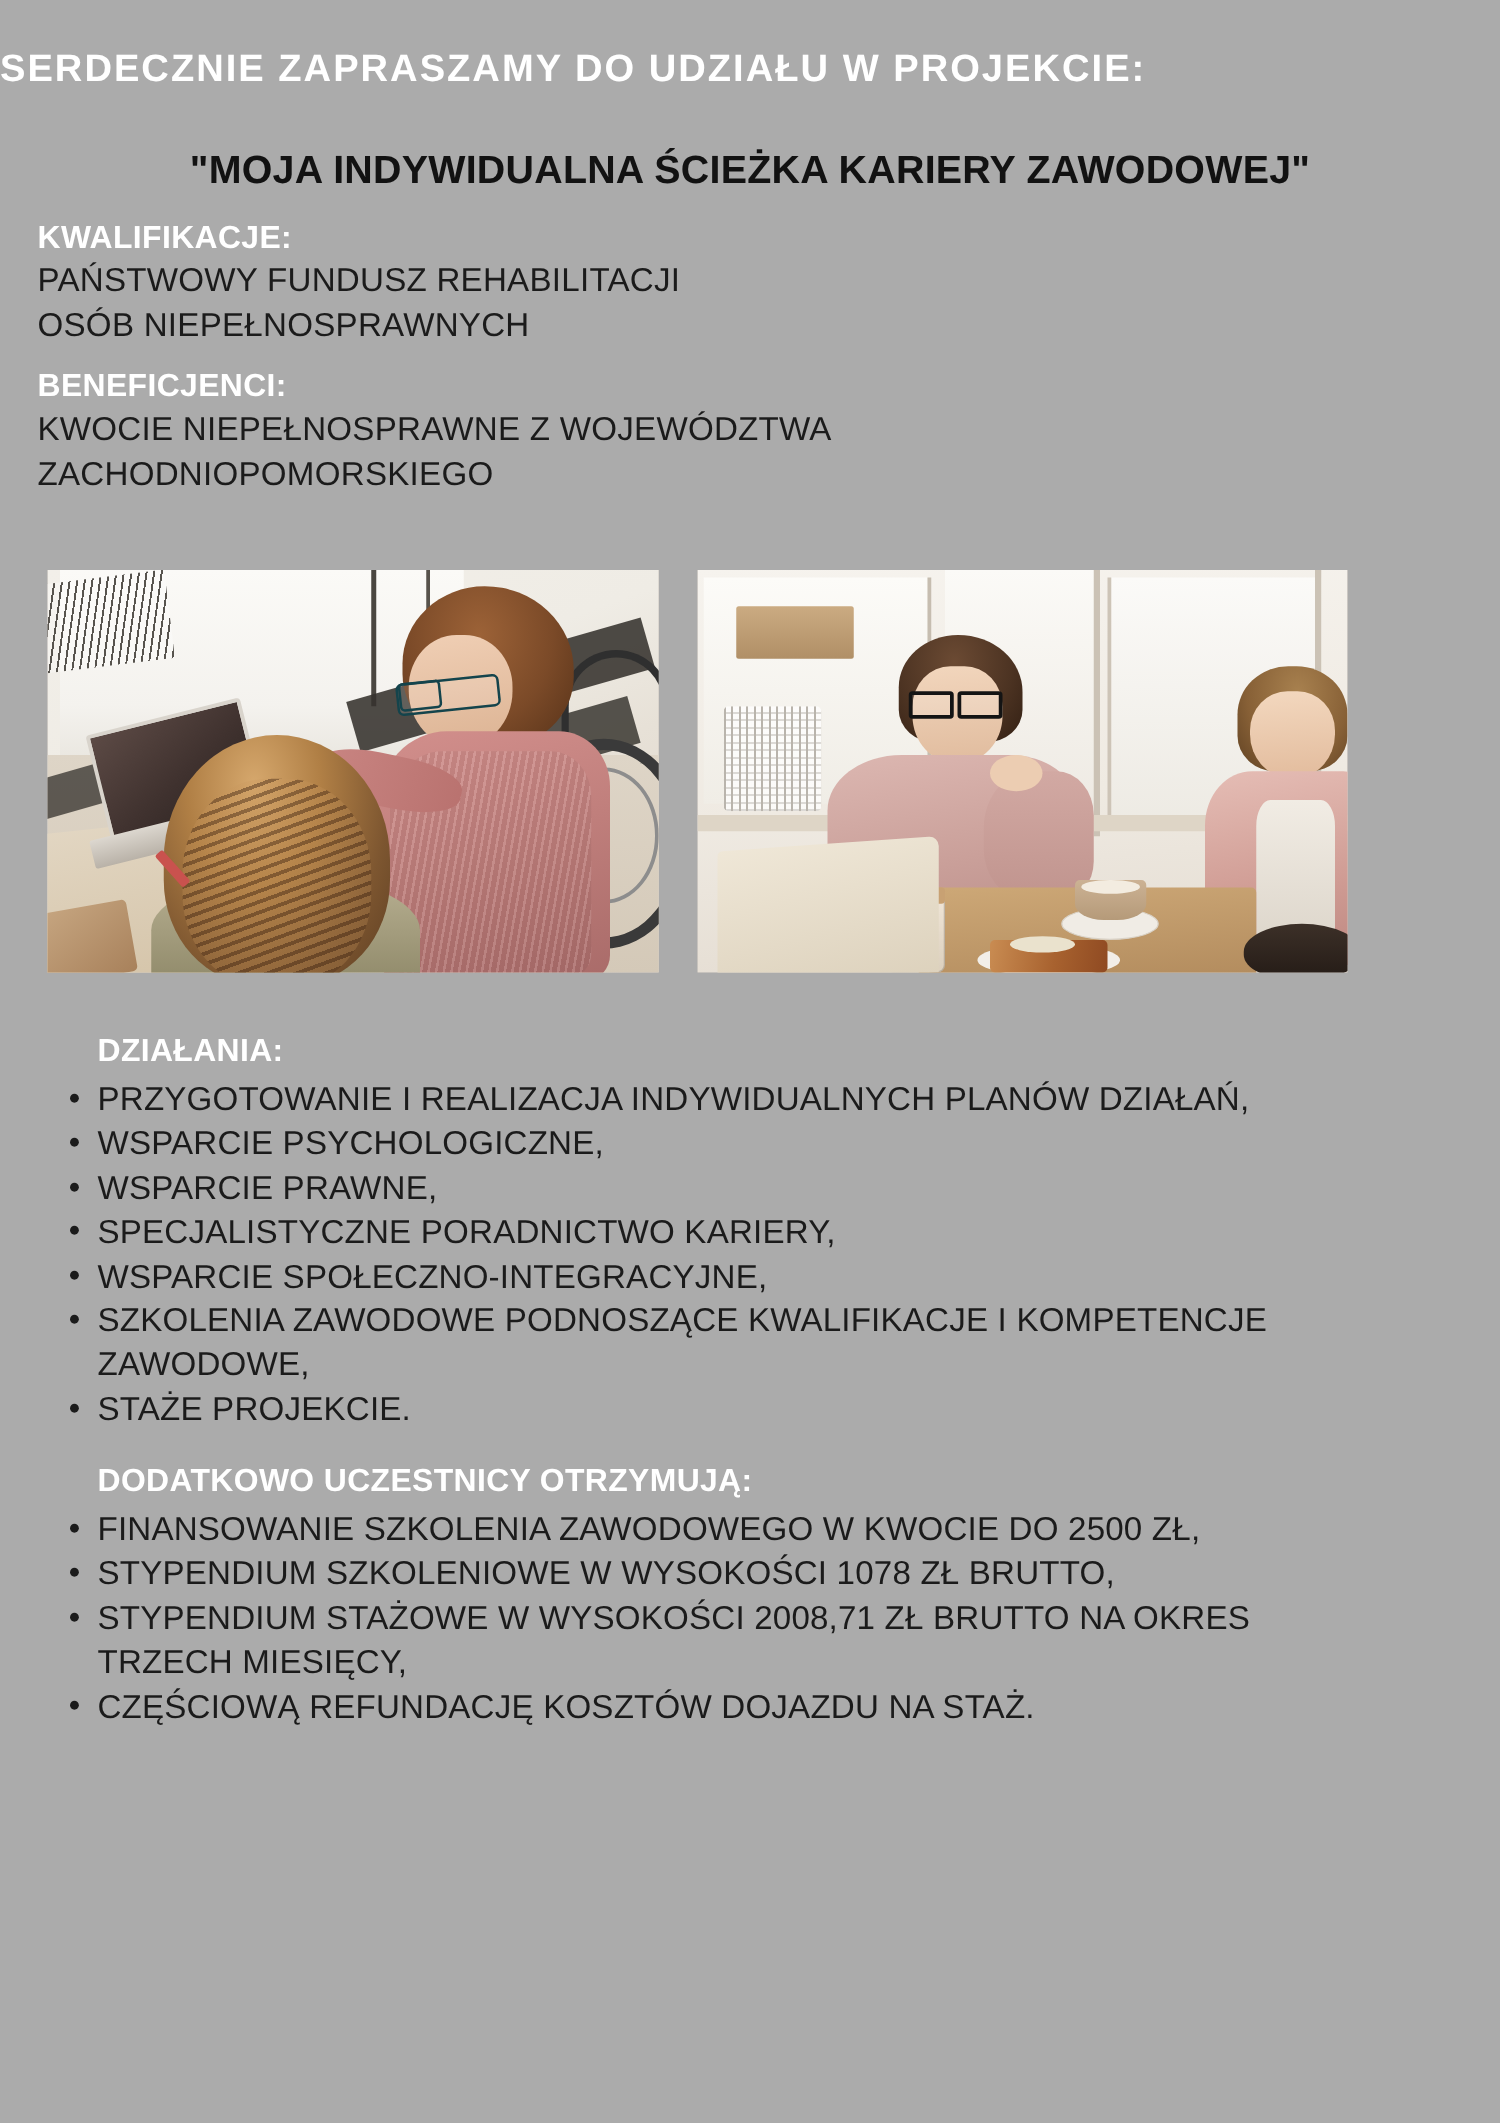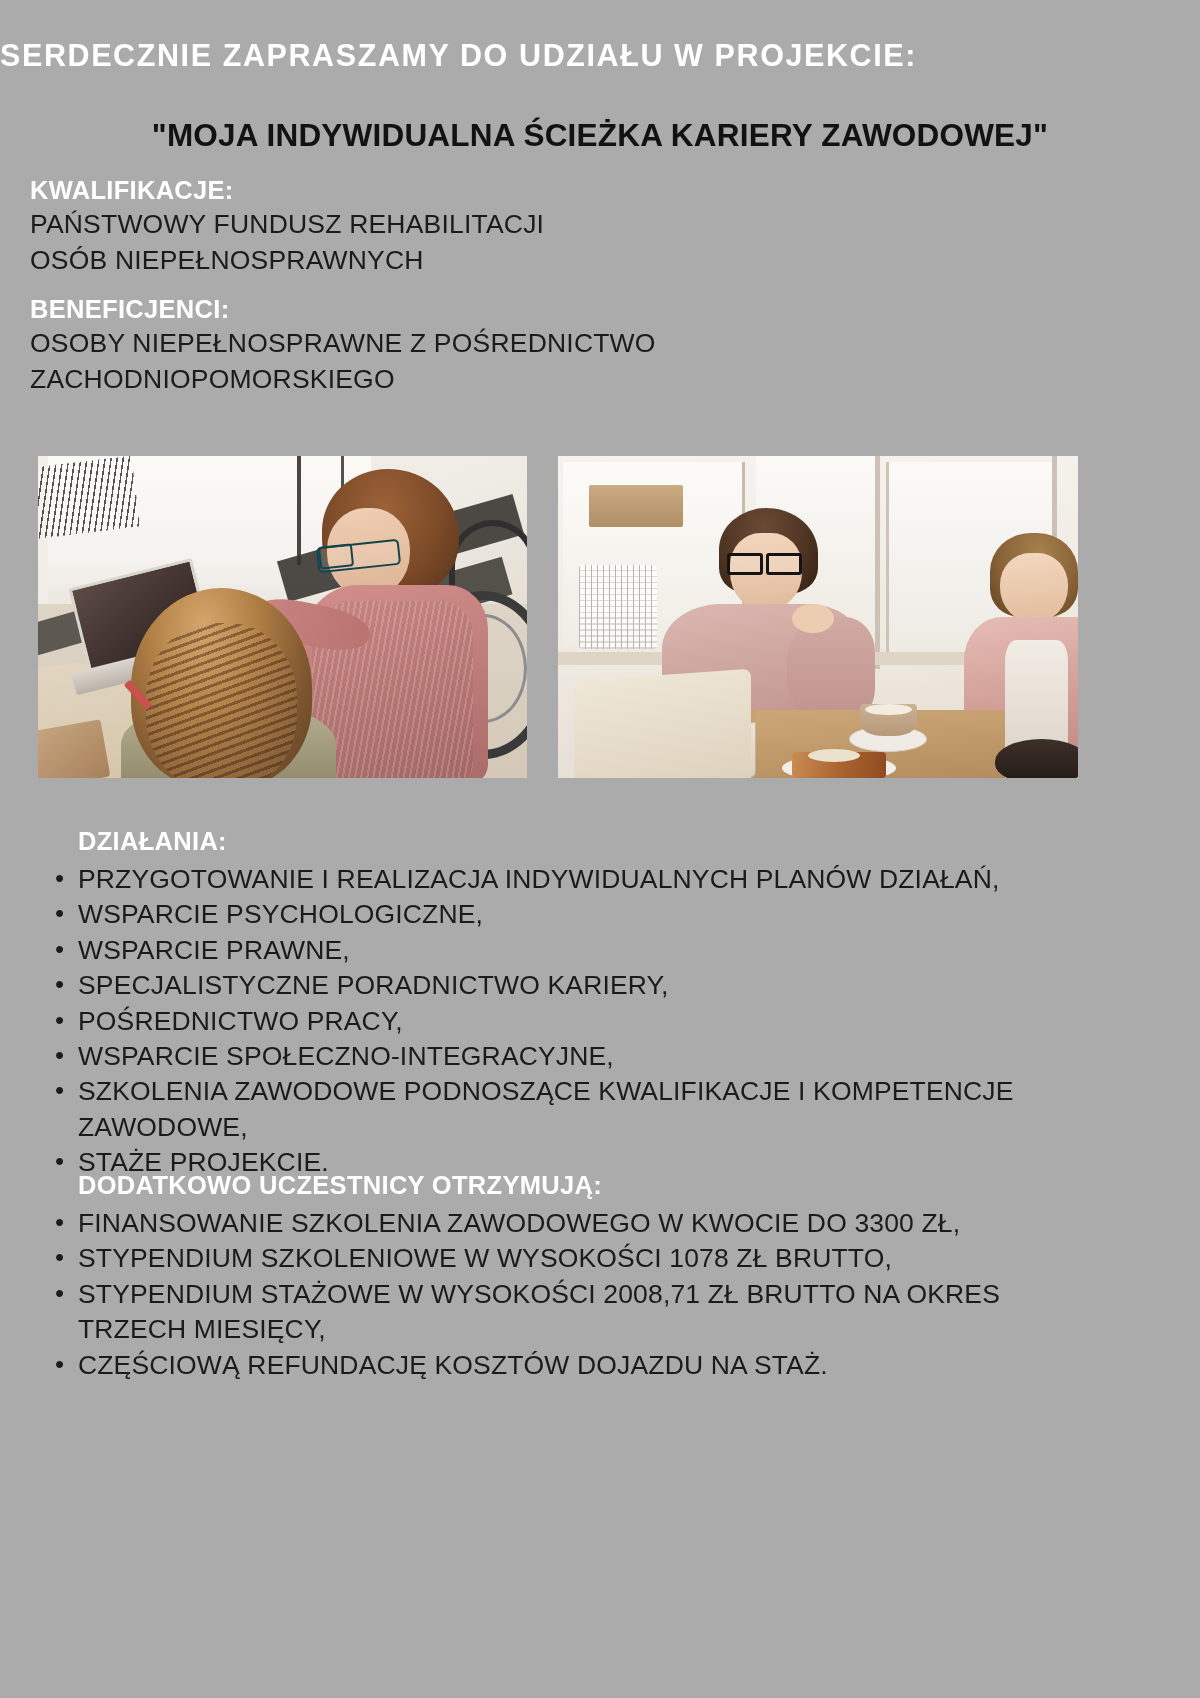--- a/index.html
+++ b/index.html
@@ -414,21 +414,21 @@
   <div class="project-title">"MOJA INDYWIDUALNA ŚCIEŻKA KARIERY ZAWODOWEJ"</div>
 
   <div class="info-block block-fin">
     <div class="info-label">KWALIFIKACJE:</div>
     <div class="info-line">PAŃSTWOWY FUNDUSZ REHABILITACJI</div>
     <div class="info-line">OSÓB NIEPEŁNOSPRAWNYCH</div>
   </div>
 
   <div class="info-block block-ben">
     <div class="info-label">BENEFICJENCI:</div>
-    <div class="info-line">OSOBY NIEPEŁNOSPRAWNE Z POŚREDNICTWO</div>
+    <div class="info-line">KWOCIE NIEPEŁNOSPRAWNE Z WOJEWÓDZTWA</div>
     <div class="info-line">ZACHODNIOPOMORSKIEGO</div>
   </div>
 
   <div class="photo photo-left">
     <div class="ph-layer L-bg"></div>
     <div class="ph-layer L-window"></div>
     <div class="ph-layer L-winframe"></div>
     <div class="ph-layer L-winframe2"></div>
     <div class="ph-layer L-chair"></div>
     <div class="ph-layer L-floor"></div>
@@ -490,31 +490,30 @@
     <div class="ph-layer R-laptop"></div>
   </div>
 
   <div class="list-section sec-dzialania">
     <div class="sec-heading">DZIAŁANIA:</div>
     <ul class="bullets">
       <li>PRZYGOTOWANIE I REALIZACJA INDYWIDUALNYCH PLANÓW DZIAŁAŃ,</li>
       <li>WSPARCIE PSYCHOLOGICZNE,</li>
       <li>WSPARCIE PRAWNE,</li>
       <li>SPECJALISTYCZNE PORADNICTWO KARIERY,</li>
-      <li>POŚREDNICTWO PRACY,</li>
       <li>WSPARCIE SPOŁECZNO-INTEGRACYJNE,</li>
       <li>SZKOLENIA ZAWODOWE PODNOSZĄCE KWALIFIKACJE I KOMPETENCJE ZAWODOWE,</li>
       <li>STAŻE PROJEKCIE.</li>
     </ul>
   </div>
 
   <div class="list-section sec-dodatkowo">
     <div class="sec-heading">DODATKOWO UCZESTNICY OTRZYMUJĄ:</div>
     <ul class="bullets">
-      <li>FINANSOWANIE SZKOLENIA ZAWODOWEGO W KWOCIE DO 3300 ZŁ,</li>
+      <li>FINANSOWANIE SZKOLENIA ZAWODOWEGO W KWOCIE DO 2500 ZŁ,</li>
       <li>STYPENDIUM SZKOLENIOWE W WYSOKOŚCI 1078 ZŁ BRUTTO,</li>
       <li>STYPENDIUM STAŻOWE W WYSOKOŚCI 2008,71 ZŁ BRUTTO NA OKRES TRZECH MIESIĘCY,</li>
       <li>CZĘŚCIOWĄ REFUNDACJĘ KOSZTÓW DOJAZDU NA STAŻ.</li>
     </ul>
   </div>
 
   <div class="footer">
 
     
     

